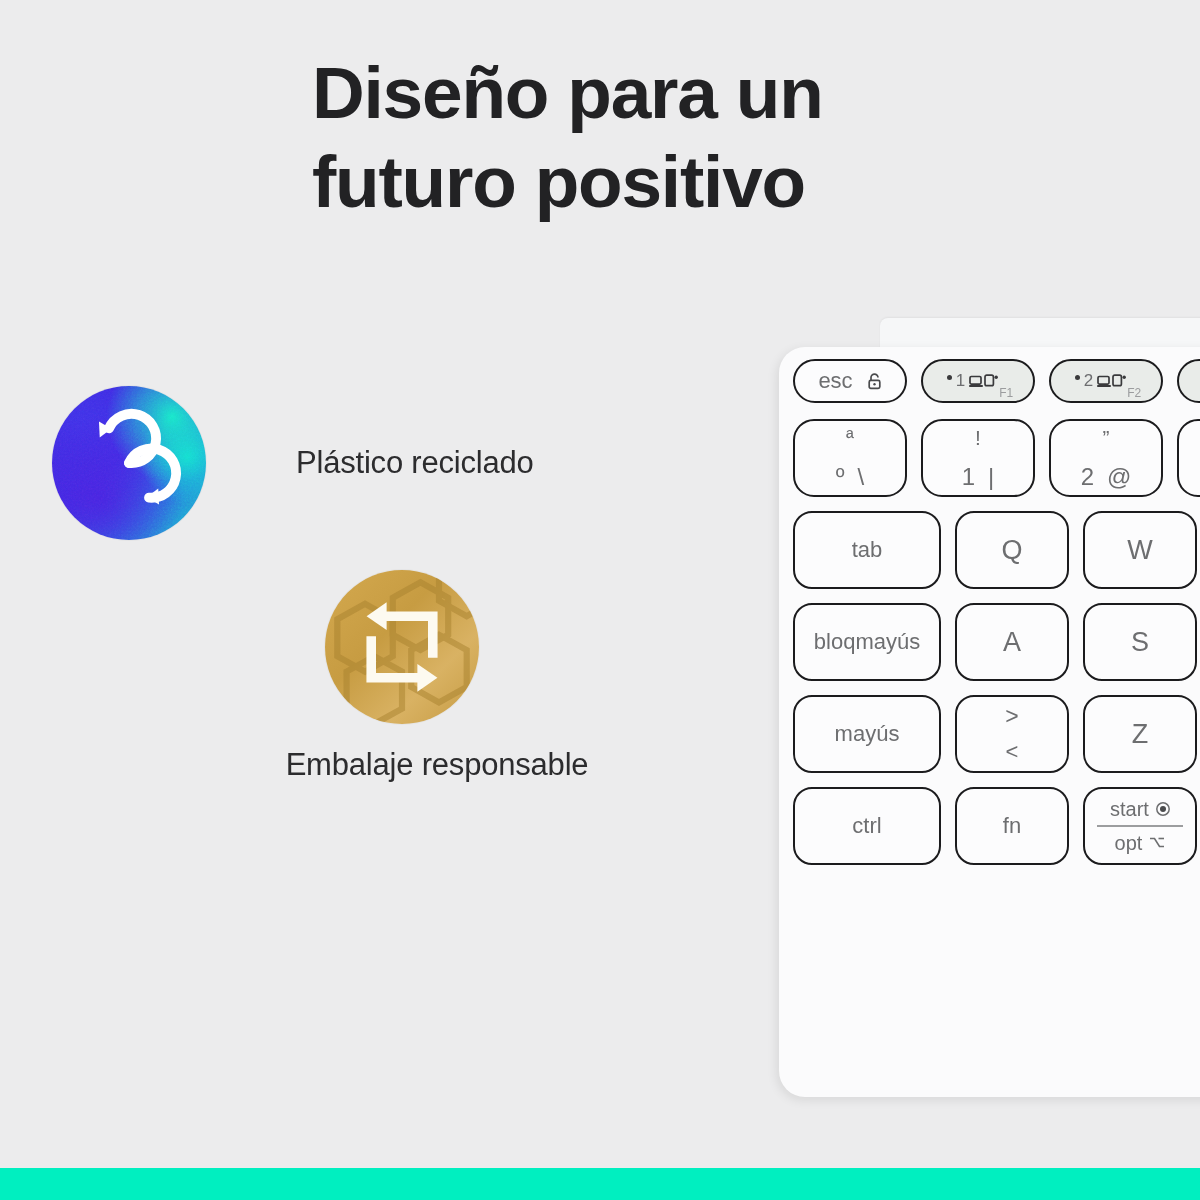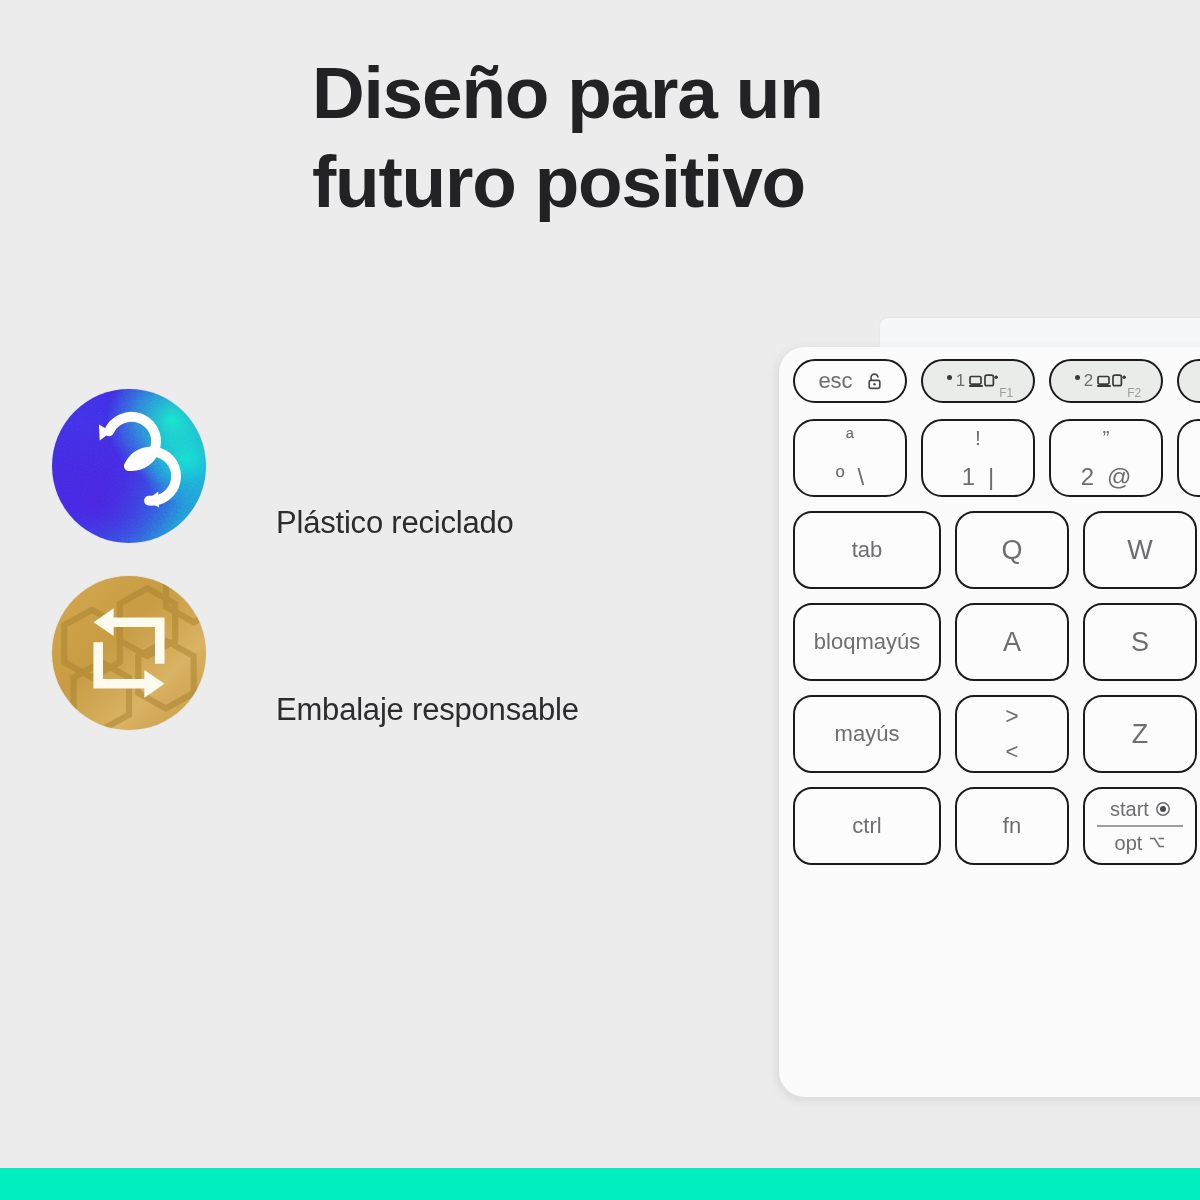--- a/index.html
+++ b/index.html
@@ -31,25 +31,26 @@
 
   
   .features {
     position: absolute;
     left: 52px;
     top: 383px;
     width: 700px;
   }
   .feature-row {
     display: flex;
-    align-items: flex-end;
+    align-items: center;
     height: 160px;
     margin-bottom: 27px;
-  }
-  .feature-row:last-child { margin-bottom: 0; }
+    gap: 20px;
+  }
+  .feature-row:last-child { margin-bottom: 0; flex-direction: column; }
 
   .badge {
     width: 154px;
     height: 154px;
     border-radius: 50%;
     flex: 0 0 154px;
     position: relative;
     overflow: hidden;
     box-shadow: 0 0 0 1px rgba(0,0,0,0.03);
   }

